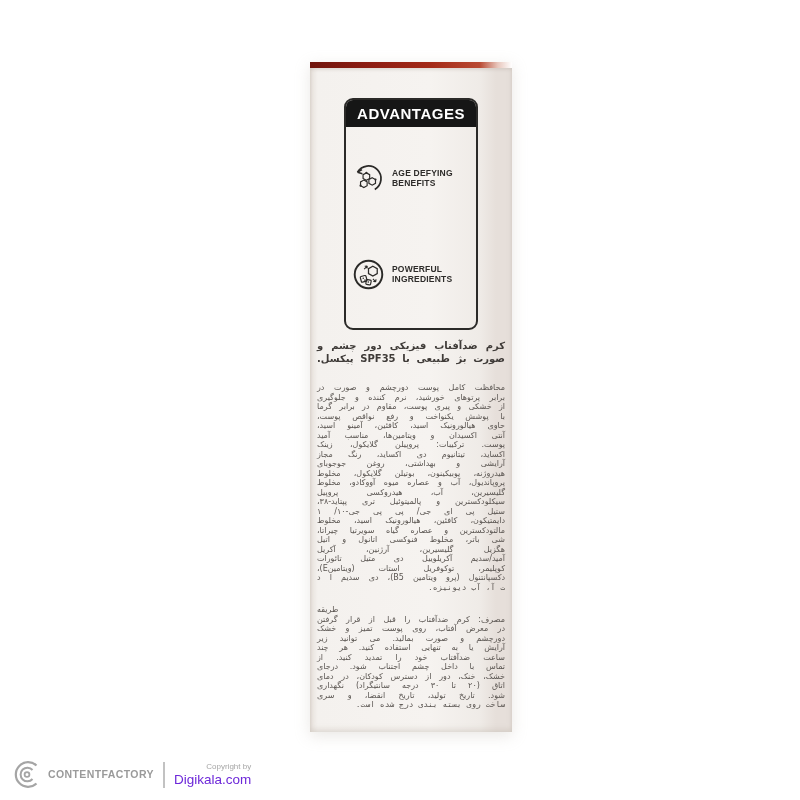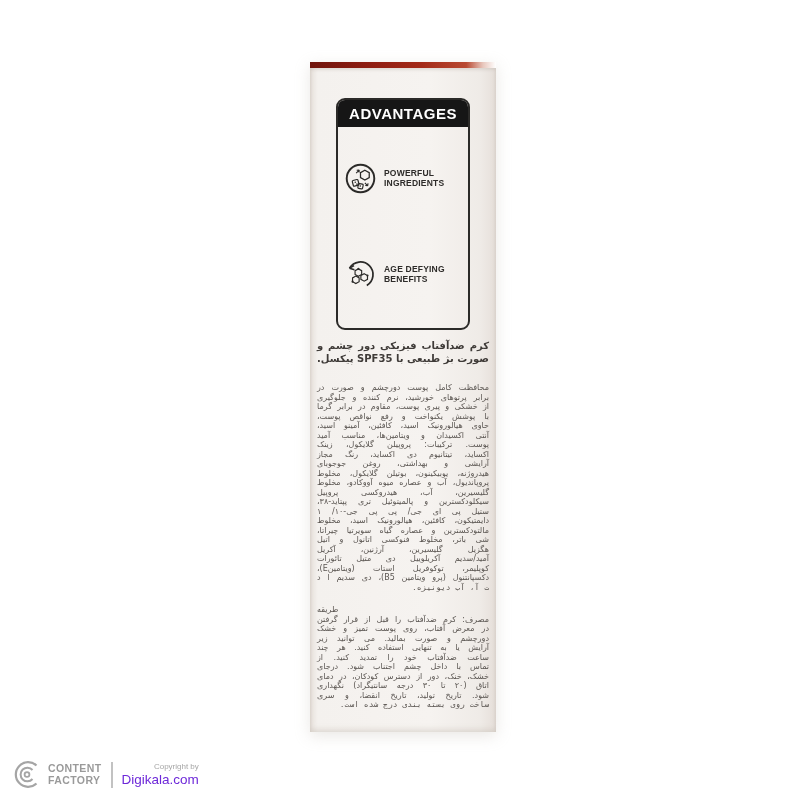--- a/index.html
+++ b/index.html
@@ -1,20 +1,20 @@
 <!DOCTYPE html>
 <html><head>
 <meta charset="utf-8">
 <style>
   html,body{margin:0;padding:0;background:#ffffff;}
   .screen{position:relative;width:800px;height:800px;background:#ffffff;overflow:hidden;
           font-family:"Liberation Sans","DejaVu Sans",sans-serif;}
 
   
-  .product-box{position:absolute;left:310px;top:62px;width:186px;height:670px;
+  .product-box{position:absolute;left:310px;top:62px;width:202px;height:670px;
                box-shadow:0 4px 14px rgba(185,178,170,.30);}
   .box-top-strip{height:6px;width:100%;
       background:linear-gradient(90deg,#70150d 0%,#8e1d12 30%,#a42a18 60%,#b94a33 84%,#e8c7bd 93%,#ffffff 100%);}
   .box-face{height:664px;box-sizing:border-box;padding:30px 7px 0 7px;
       background:linear-gradient(90deg,#e9e3de 0px,#f4f1ee 8px,#f6f3f0 120px,#efebe7 170px,#e6dfda 186px);
       box-shadow:inset 0 -3px 5px rgba(190,180,170,.35), inset 0 2px 3px rgba(170,160,150,.25);}
 
   
   .adv-panel{width:134px;height:232px;margin:0 auto;border:2px solid #2b2a28;border-radius:9px;
              overflow:hidden;box-sizing:border-box;}
@@ -32,21 +32,21 @@
   .fa-title .fa-line{text-align:justify;text-align-last:justify;}
   .fa-para{margin-top:18px;font-size:8px;line-height:9.5px;}
   .fa-para .fa-line{text-align:justify;text-align-last:justify;}
   .fa-para .fa-line:last-child{text-align-last:right;font-family:Liberation Mono, monospace;}
   .fa-usage-head{margin-top:13px;font-size:8px;line-height:9.5px;text-align:left;color:#5a5551;}
   .fa-usage{margin-top:0;}
 
   
   .watermark{position:absolute;left:12px;top:759px;display:flex;align-items:center;}
   .wm-logo{width:31px;height:31px;margin-right:5px;}
-  .wm-brand{display:flex;flex-direction:column;justify-content:center;}
+  .wm-brand{display:flex;flex-direction:row;justify-content:center;}
   .wm-brand div{font-size:10.5px;font-weight:bold;letter-spacing:.4px;color:#9a9a9a;line-height:11.5px;}
   .wm-divider{width:2px;height:26px;background:#c2c2c2;margin:0 9px;}
   .wm-copy{display:flex;flex-direction:column;justify-content:center;}
   .wm-copy .wm-copylabel{font-size:8px;color:#a6a6a6;line-height:10px;text-align:right;}
   .wm-copy .wm-site{font-size:13.5px;color:#6d28d9;line-height:15px;}
 </style>
 </head>
 <body>
 
 <div class="screen">
@@ -57,53 +57,53 @@
 
       <div class="adv-panel">
         <div class="adv-header">ADVANTAGES</div>
         <div class="adv-rows">
 
 
 
           <div class="adv-row">
             <span class="adv-icon">
               <svg viewBox="0 0 34 34" fill="none" stroke="#2b2a28">
+                <path d="M23.5,28.3 A13,13 0 1 0 5.7,10.5" stroke-width="1.8"></path>
+                <path d="M5.7,10.5 l4.6,-2.6 M5.7,10.5 l5,1.6" stroke-width="1.6"></path>
+                <polygon points="14.8,11.2 18.2,13.1 18.2,17 14.8,18.9 11.4,17 11.4,13.1" stroke-width="1.2"></polygon>
+                <polygon points="20.8,16.2 24.2,18.1 24.2,22 20.8,23.9 17.4,22 17.4,18.1" stroke-width="1.2"></polygon>
+                <polygon points="12.2,18.6 15.6,20.5 15.6,24.4 12.2,26.3 8.8,24.4 8.8,20.5" stroke-width="1.2"></polygon>
+                <circle cx="14.8" cy="11.2" r="1.1" fill="#2b2a28" stroke="none"></circle>
+                <circle cx="24.2" cy="18.1" r="1.1" fill="#2b2a28" stroke="none"></circle>
+                <circle cx="8.8" cy="24.4" r="1.1" fill="#2b2a28" stroke="none"></circle>
+              </svg>
+            </span>
+            <span class="adv-label">
+              <div>AGE DEFYING</div>
+              <div>BENEFITS</div>
+            </span>
+          </div>
+
+          <div class="adv-row">
+            <span class="adv-icon">
+              <svg viewBox="0 0 34 34" fill="none" stroke="#2b2a28">
                 <circle cx="17" cy="17" r="14.2" stroke-width="2"></circle>
                 <polygon points="21.5,8.5 26,11 26,16 21.5,18.5 17,16 17,11" stroke-width="1.3"></polygon>
                 <rect x="9" y="18.5" width="6" height="6" rx="1" transform="rotate(-15 12 21.5)" stroke-width="1.2"></rect>
                 <rect x="14.5" y="22.5" width="5" height="5" rx="1" transform="rotate(12 17 25)" stroke-width="1.2"></rect>
                 <circle cx="11.6" cy="20.8" r="0.8" fill="#2b2a28" stroke="none"></circle>
                 <circle cx="13.4" cy="22.8" r="0.8" fill="#2b2a28" stroke="none"></circle>
                 <circle cx="16.8" cy="24.8" r="0.8" fill="#2b2a28" stroke="none"></circle>
                 <path d="M12.5,11.5 l3.2,-3.2 M15.7,8.3 l-2.6,0.2 M15.7,8.3 l-0.2,2.6" stroke-width="1.1"></path>
                 <path d="M21.5,21.5 l3,3 M24.5,24.5 l-2.6,-0.2 M24.5,24.5 l0.2,-2.6" stroke-width="1.1"></path>
               </svg>
             </span>
             <span class="adv-label">
               <div>POWERFUL</div>
               <div>INGREDIENTS</div>
-            </span>
-          </div>
-
-          <div class="adv-row">
-            <span class="adv-icon">
-              <svg viewBox="0 0 34 34" fill="none" stroke="#2b2a28">
-                <path d="M23.5,28.3 A13,13 0 1 0 5.7,10.5" stroke-width="1.8"></path>
-                <path d="M5.7,10.5 l4.6,-2.6 M5.7,10.5 l5,1.6" stroke-width="1.6"></path>
-                <polygon points="14.8,11.2 18.2,13.1 18.2,17 14.8,18.9 11.4,17 11.4,13.1" stroke-width="1.2"></polygon>
-                <polygon points="20.8,16.2 24.2,18.1 24.2,22 20.8,23.9 17.4,22 17.4,18.1" stroke-width="1.2"></polygon>
-                <polygon points="12.2,18.6 15.6,20.5 15.6,24.4 12.2,26.3 8.8,24.4 8.8,20.5" stroke-width="1.2"></polygon>
-                <circle cx="14.8" cy="11.2" r="1.1" fill="#2b2a28" stroke="none"></circle>
-                <circle cx="24.2" cy="18.1" r="1.1" fill="#2b2a28" stroke="none"></circle>
-                <circle cx="8.8" cy="24.4" r="1.1" fill="#2b2a28" stroke="none"></circle>
-              </svg>
-            </span>
-            <span class="adv-label">
-              <div>AGE DEFYING</div>
-              <div>BENEFITS</div>
             </span>
           </div>
 
         </div>
       </div>
 
       <div class="fa-block">
         <div class="fa-title">
             <div class="fa-line">کرم ضدآفتاب فیزیکی دور چشم و</div>
             <div class="fa-line">صورت بژ طبیعی با SPF35 پیکسل.</div>

